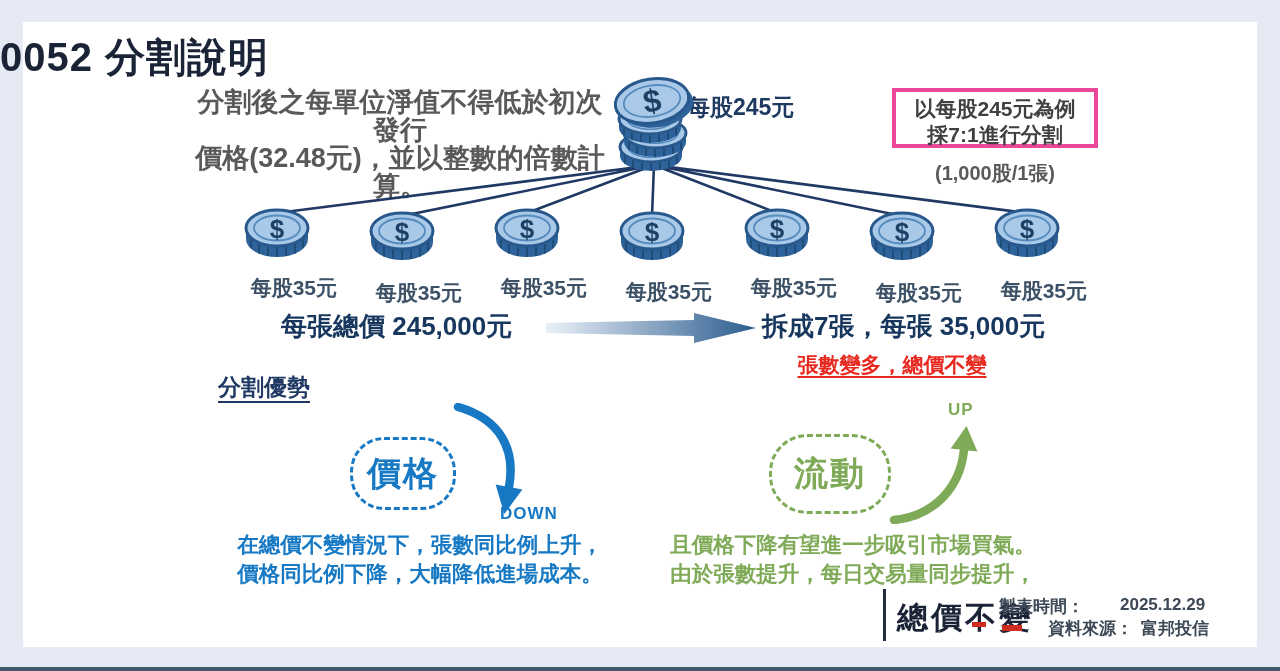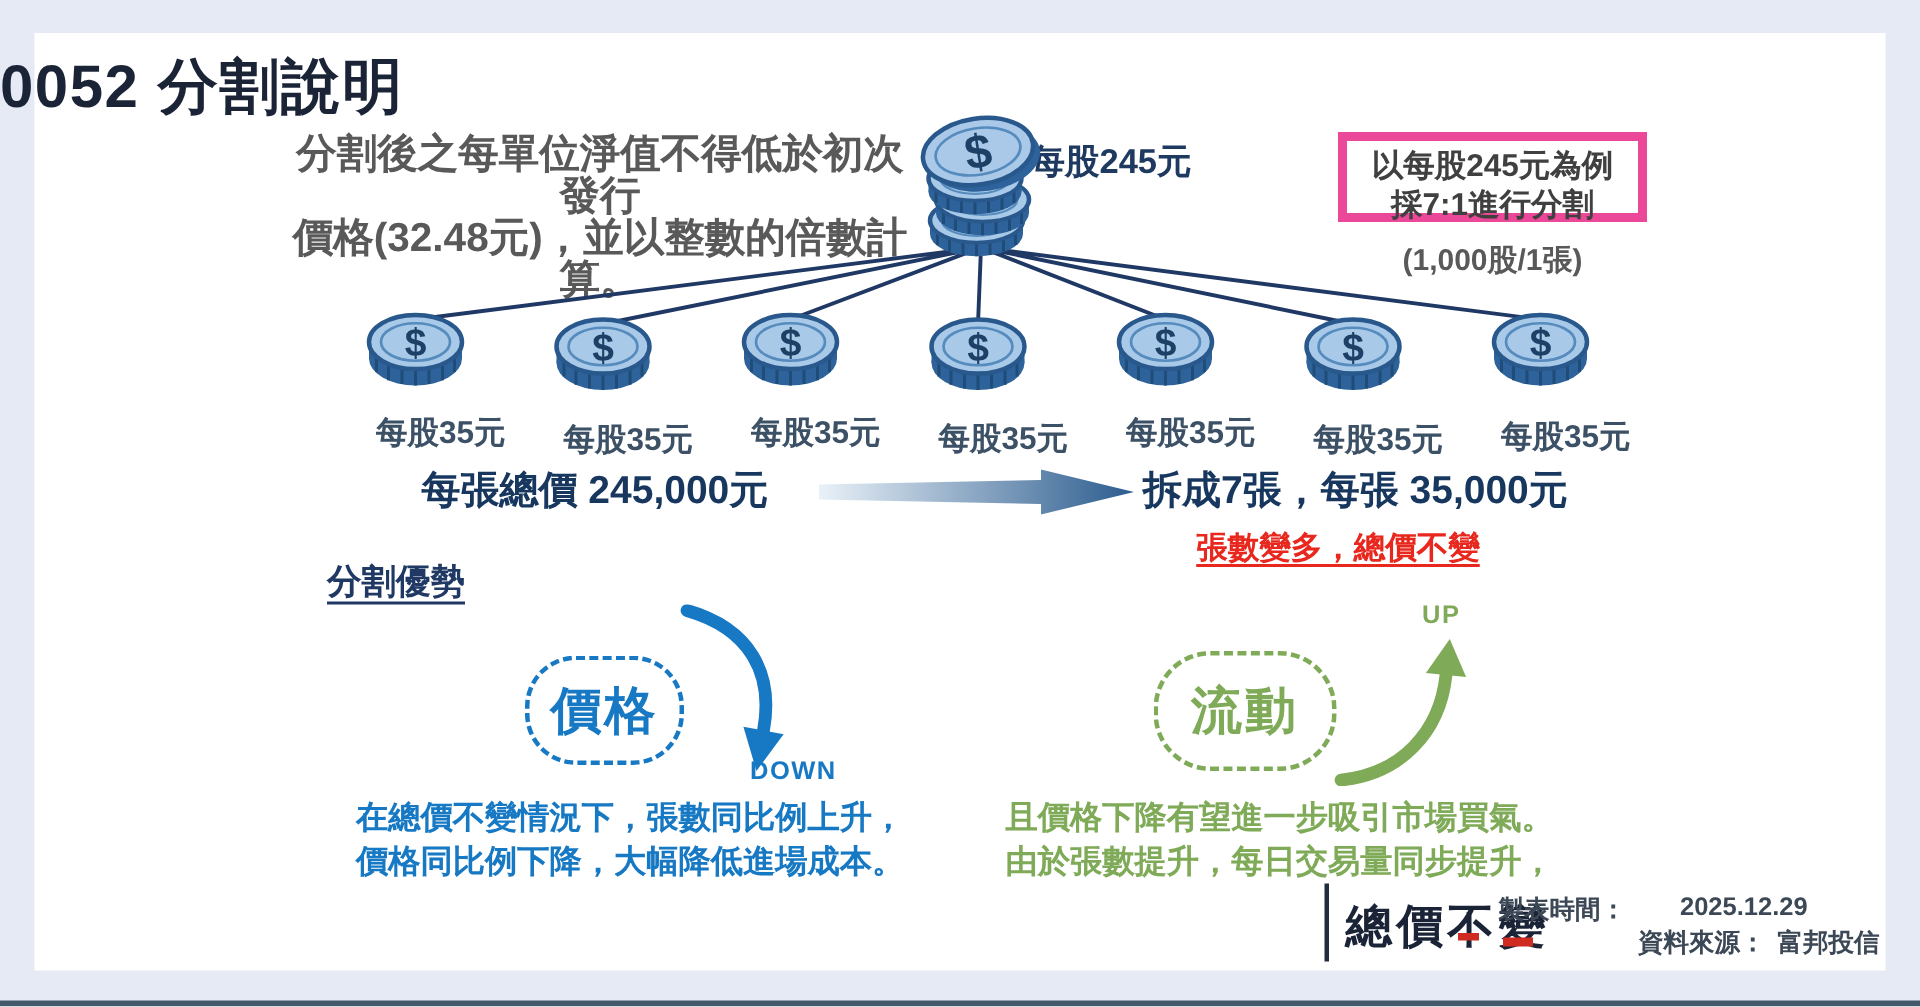--- a/index.html
+++ b/index.html
@@ -14,21 +14,21 @@
   #bottom-strip{left:0;bottom:0;width:1280px;height:4px;background:#43586b;}
 
   #page-title{left:0;top:30px;width:1280px;
     font-size:40px;font-weight:800;color:#1b2437;letter-spacing:1px;}
 
   #split-note{left:185px;top:88px;width:430px;text-align:center;
     font-size:27px;line-height:28px;font-weight:600;color:#595959;}
 
   #parent-price-label{left:687px;top:92px;font-size:23px;font-weight:600;color:#1f3a60;}
 
-  #example-box{left:892px;top:88px;width:206px;height:60px;border:6px solid #ec4899;
+  #example-box{left:892px;top:88px;width:206px;height:60px;border:4px solid #ec4899;
     background:#fff;text-align:center;font-size:21px;line-height:26px;font-weight:700;color:#404040;
     padding-top:4px;}
   #unit-note{left:895px;top:160px;width:200px;text-align:center;
     font-size:20px;font-weight:600;color:#595959;}
 
   #tree-svg{left:0;top:0;width:1280px;height:320px;}
   svg text{font-family:"Liberation Sans","DejaVu Sans",sans-serif;}
 
   .coin-label{width:120px;text-align:right;font-size:21px;font-weight:600;color:#3d5166;}
 
@@ -59,21 +59,21 @@
   #price-desc{left:205px;top:531px;color:#1779c4;}
   #liquidity-desc{left:638px;top:531px;color:#7faa57;}
 
   #footer-divider{left:883px;top:589px;width:3px;height:52px;background:#1f2d3d;}
   #brand-logo{left:897px;top:597px;font-size:31px;font-weight:900;color:#1b2437;letter-spacing:3px;}
   .logo-accent{background:#cf2b20;}
   #logo-accent-1{left:972px;top:622px;width:14px;height:5px;}
   #logo-accent-2{left:1002px;top:625px;width:20px;height:6px;}
   .meta-row{display:flex;gap:8px;font-size:17px;color:#3c4856;font-weight:600;}
   #created-row{left:999px;top:595px;gap:36px;}
-  #source-row{left:1048px;top:617px;margin-left:44px;}
+  #source-row{left:1048px;top:617px;}
 </style>
 </head>
 <body>
 
 <div id="canvas">
   <div class="abs" id="card"></div>
 
   <div class="abs" id="page-title">0052 分割說明</div>
 
   <div class="abs" id="split-note">

